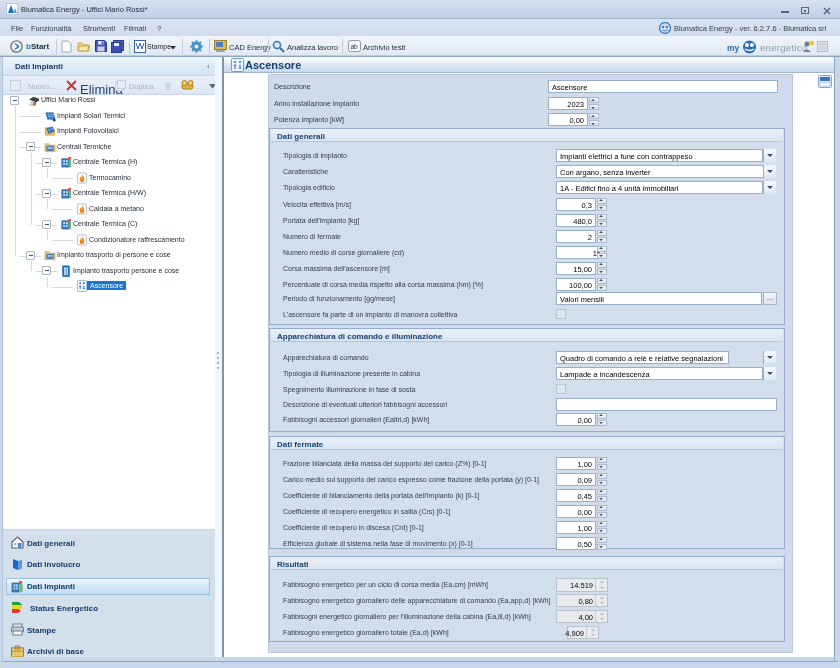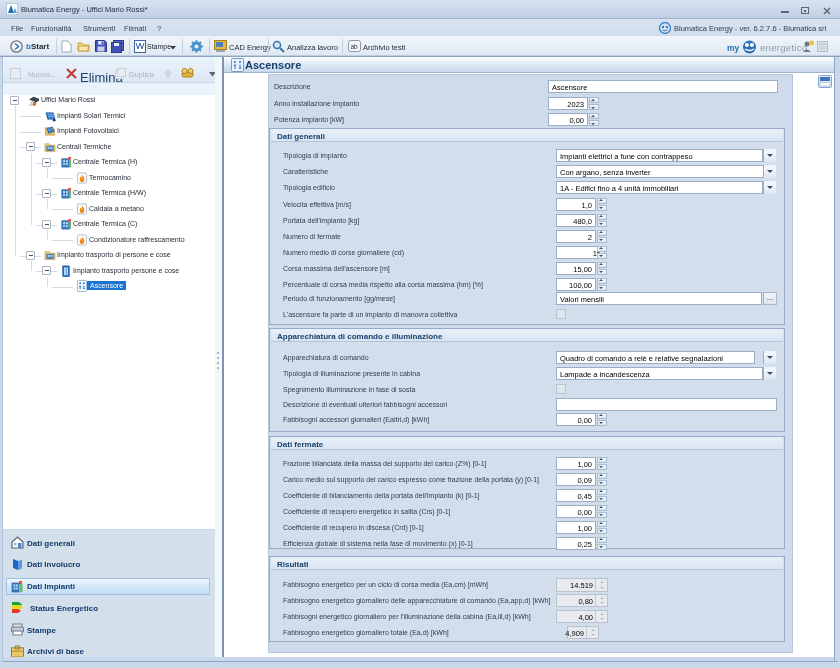--- a/index.html
+++ b/index.html
@@ -10,21 +10,21 @@
 #menu{left:0;top:18px;width:840px;height:18px;background:linear-gradient(#d9e3f1,#d1dcec);border-top:1px solid #a0b3cd;}
 #menu span.mi{position:absolute;top:5px;font-size:7.5px;color:#333c49;}
 
 #tbar{left:0;top:36px;width:840px;height:21px;background:linear-gradient(#f1f5fa,#e4ecf4 70%,#dfe8f2);border-bottom:1px solid #8ca4c0;box-shadow:inset 0 -1px 0 #bdcde0;}
 .tsep{position:absolute;top:3px;width:1px;height:15px;background:#c2cedd;}
 .ttxt{position:absolute;top:6.5px;font-size:7.5px;color:#1c2633;}
 
 #lpanel{left:3px;top:57px;width:212px;height:600px;background:#eaf2fb;}
 #lhead{left:3px;top:57px;width:212px;height:19px;background:linear-gradient(#eef5fc,#d3e2f3);border-bottom:1px solid #c3d3e6;}
 #lhead .t{position:absolute;left:12px;top:5px;font-weight:bold;font-size:8px;color:#1b3a68;}
-#ltool{left:3px;top:64px;width:212px;height:19px;background:linear-gradient(#e9f0f9,#dce7f4);border-bottom:1px solid #c9d6e6;}
+#ltool{left:3px;top:76px;width:212px;height:19px;background:linear-gradient(#e9f0f9,#dce7f4);border-bottom:1px solid #c9d6e6;}
 #tree{left:3px;top:95px;width:212px;height:434px;background:#fff;}
 .trow{position:absolute;font-size:7px;color:#1f2732;white-space:nowrap;}
 .tsel{background:#1a75d2;color:#fff;padding:1px 3px;}
 .ebox{position:absolute;width:9px;height:9px;background:#fff;border:1px solid #aab6c4;border-radius:1px;}
 .ebox:after{content:"";position:absolute;left:1.5px;top:3px;width:4px;height:1px;background:#4a545f;}
 .tline{position:absolute;background:#d5dbe3;}
 
 #nav{left:3px;top:529px;width:212px;height:128px;background:#d4dfec;border-top:1px solid #c8d5e4;}
 .nrow{position:absolute;font-weight:bold;font-size:8px;color:#143a6a;white-space:nowrap;}
 #navsel{position:absolute;left:6px;top:578px;width:204px;height:17px;background:linear-gradient(#f1f8fe,#d4e7f8 50%,#c3dcf4);border:1px solid #9cc0de;}
@@ -431,21 +431,21 @@
   </div>
 <div class="lab" style="left:283px;top:184.0px">Tipologia edificio</div>
 <div class="fld" style="left:556px;top:181.0px;width:207px;height:13px">
     <span class="v">1A - Edifici fino a 4 unità immobiliari</span>
   </div>
 <div class="ddbtn" style="left:763px;top:181.0px;height:13px">
     <i></i>
   </div>
 <div class="lab" style="left:283px;top:200.5px">Velocita effettiva [m/s]</div>
 <div class="fld" style="left:556px;top:197.5px;width:40px;height:13px">
-    <span class="vr">1,0</span>
+    <span class="vr">0,3</span>
   </div>
 <div class="spbtn" style="left:597px;top:197.5px;height:13px">
     <b class="t"></b>
     <b class="b"></b>
     <i class="u"></i>
     <i class="d"></i>
   </div>
 <div class="lab" style="left:283px;top:216.5px">Portata dell'impianto [kg]</div>
 <div class="fld" style="left:556px;top:213.5px;width:40px;height:13px">
     <span class="vr">480,0</span>
@@ -502,21 +502,21 @@
   </div>
 <div class="abs" style="left:763px;top:292.0px;width:14px;height:13px;background:linear-gradient(#f2f5f9,#dde4ec);border:1px solid #a8b6c6;font-size:8px;color:#333;text-align:center;line-height:9px">...</div>
 <div class="lab" style="left:283px;top:310.5px">L'ascensore fa parte di un impianto di manovra collettiva</div>
 <div class="cb" style="left:556px;top:308.5px"></div>
 <div class="grp" style="top:328px;height:104px">
     <div class="ghead">
       <span>Apparechiatura di comando e illuminazione</span>
     </div>
   </div>
 <div class="lab" style="left:283px;top:353.5px">Apparechiatura di comando</div>
-<div class="fld" style="left:556px;top:350.5px;width:199px;height:13px">
+<div class="fld" style="left:556px;top:350.5px;width:173px;height:13px">
     <span class="v">Quadro di comando a relé e relative segnalazioni</span>
   </div>
 <div class="ddbtn" style="left:763px;top:350.5px;height:13px">
     <i></i>
   </div>
 <div class="lab" style="left:283px;top:369.5px">Tipologia di illuminazione presente in cabina</div>
 <div class="fld" style="left:556px;top:366.5px;width:207px;height:13px">
     <span class="v">Lampade a incandescenza</span>
   </div>
 <div class="ddbtn" style="left:763px;top:366.5px;height:13px">
@@ -586,21 +586,21 @@
     <span class="vr">1,00</span>
   </div>
 <div class="spbtn" style="left:597px;top:520.5px;height:13px">
     <b class="t"></b>
     <b class="b"></b>
     <i class="u"></i>
     <i class="d"></i>
   </div>
 <div class="lab" style="left:283px;top:539.5px">Efficienza globale di sistema nella fase di movimento (x) [0-1]</div>
 <div class="fld" style="left:556px;top:536.5px;width:40px;height:13px">
-    <span class="vr">0,25</span>
+    <span class="vr">0,50</span>
   </div>
 <div class="spbtn" style="left:597px;top:536.5px;height:13px">
     <b class="t"></b>
     <b class="b"></b>
     <i class="u"></i>
     <i class="d"></i>
   </div>
 <div class="grp" style="top:556px;height:86px">
     <div class="ghead">
       <span>Risultati</span>

